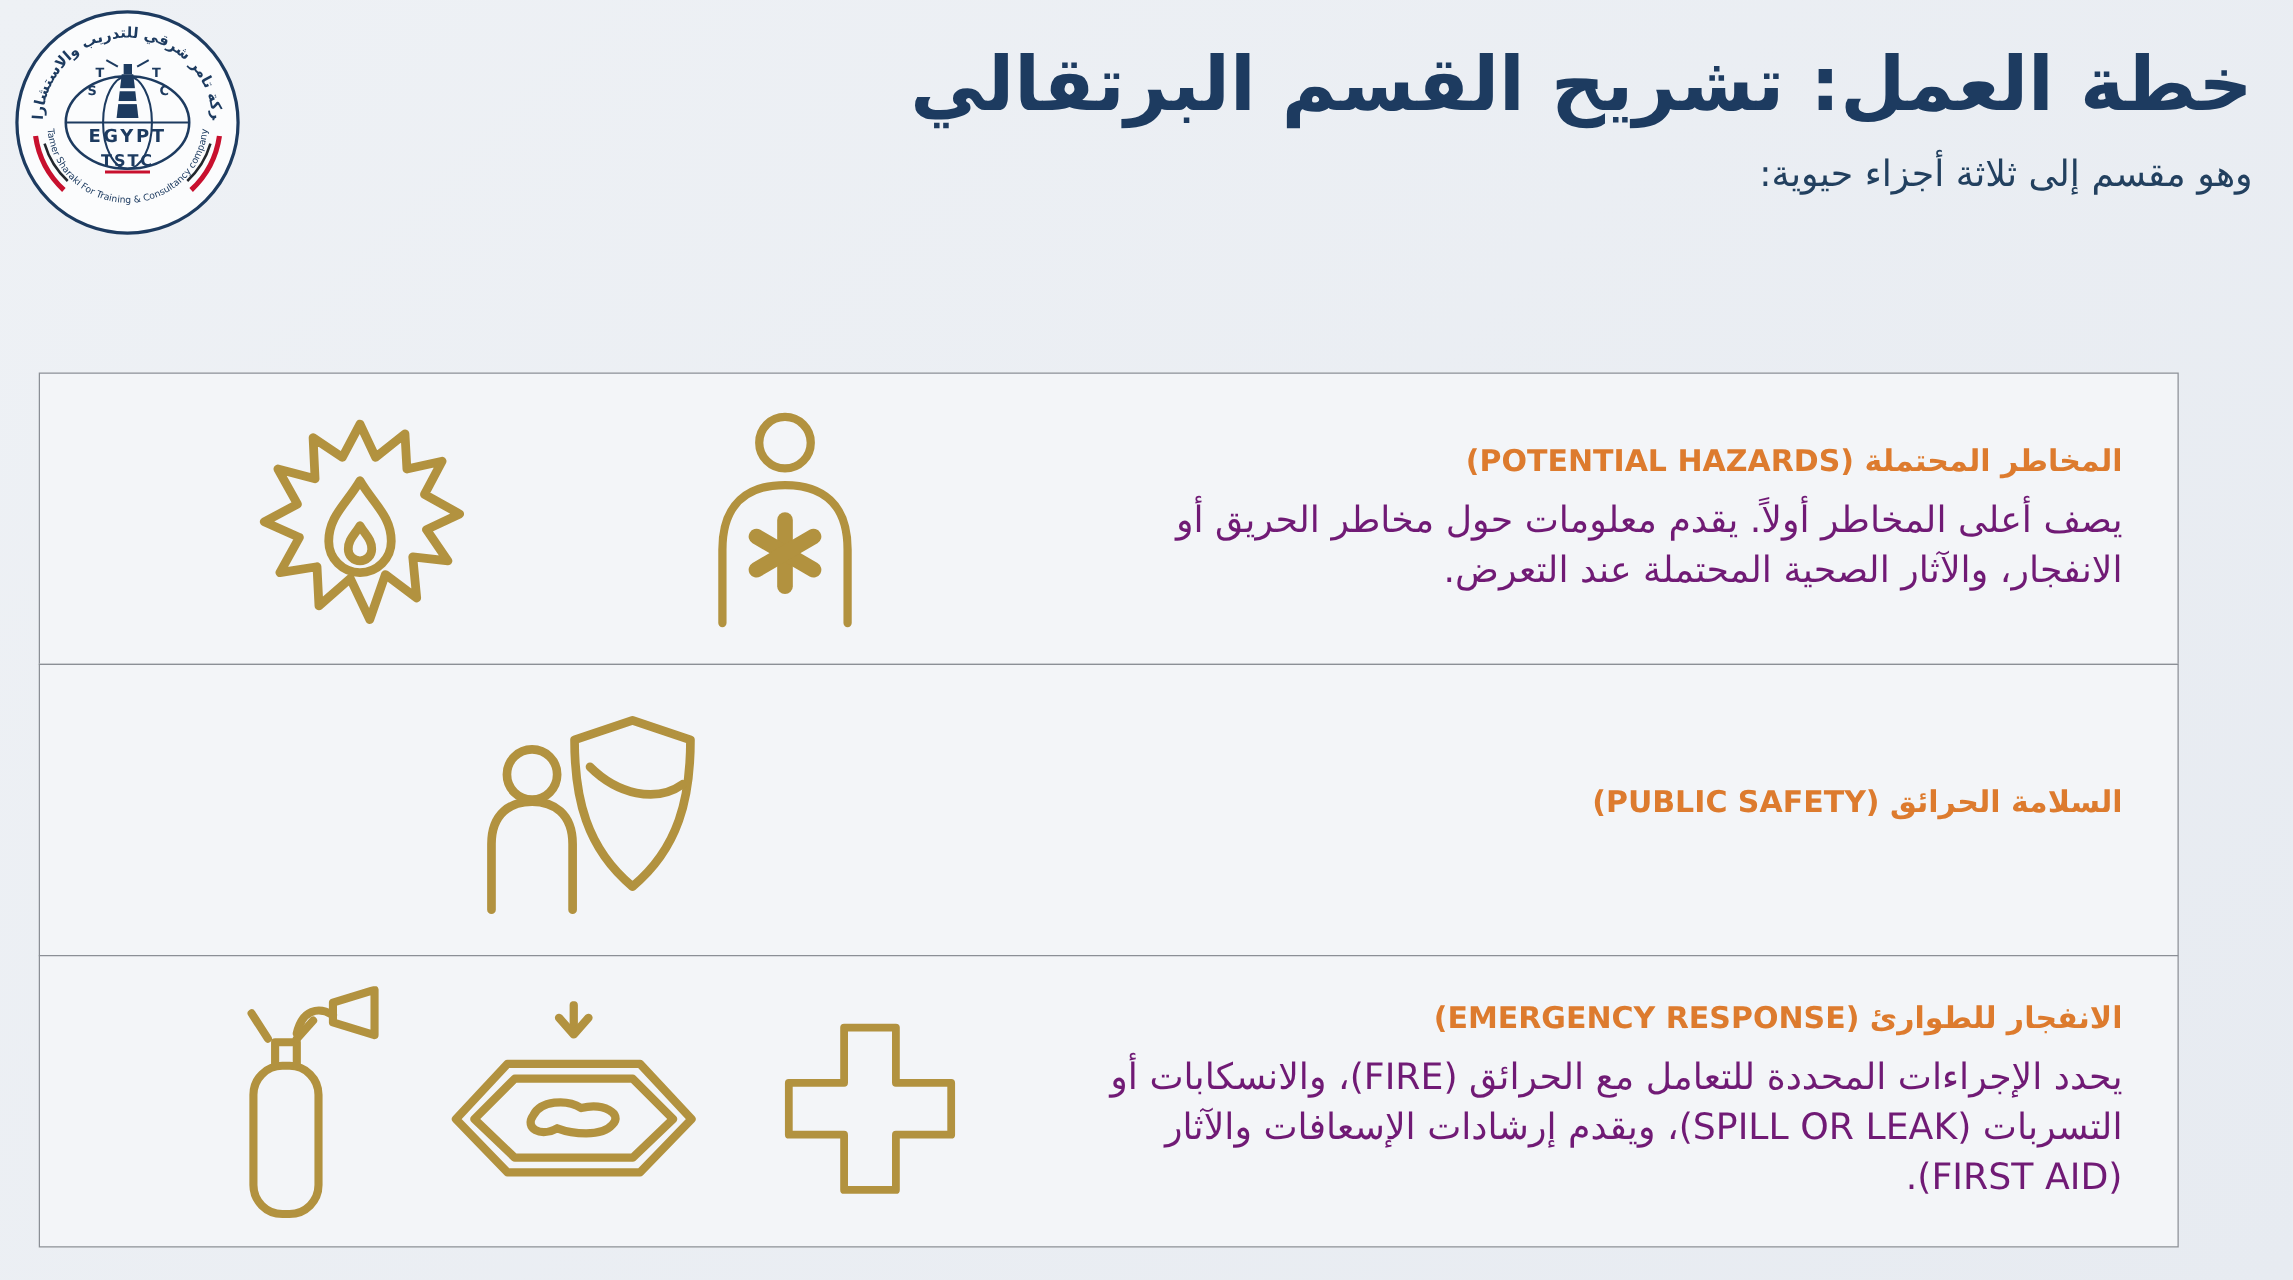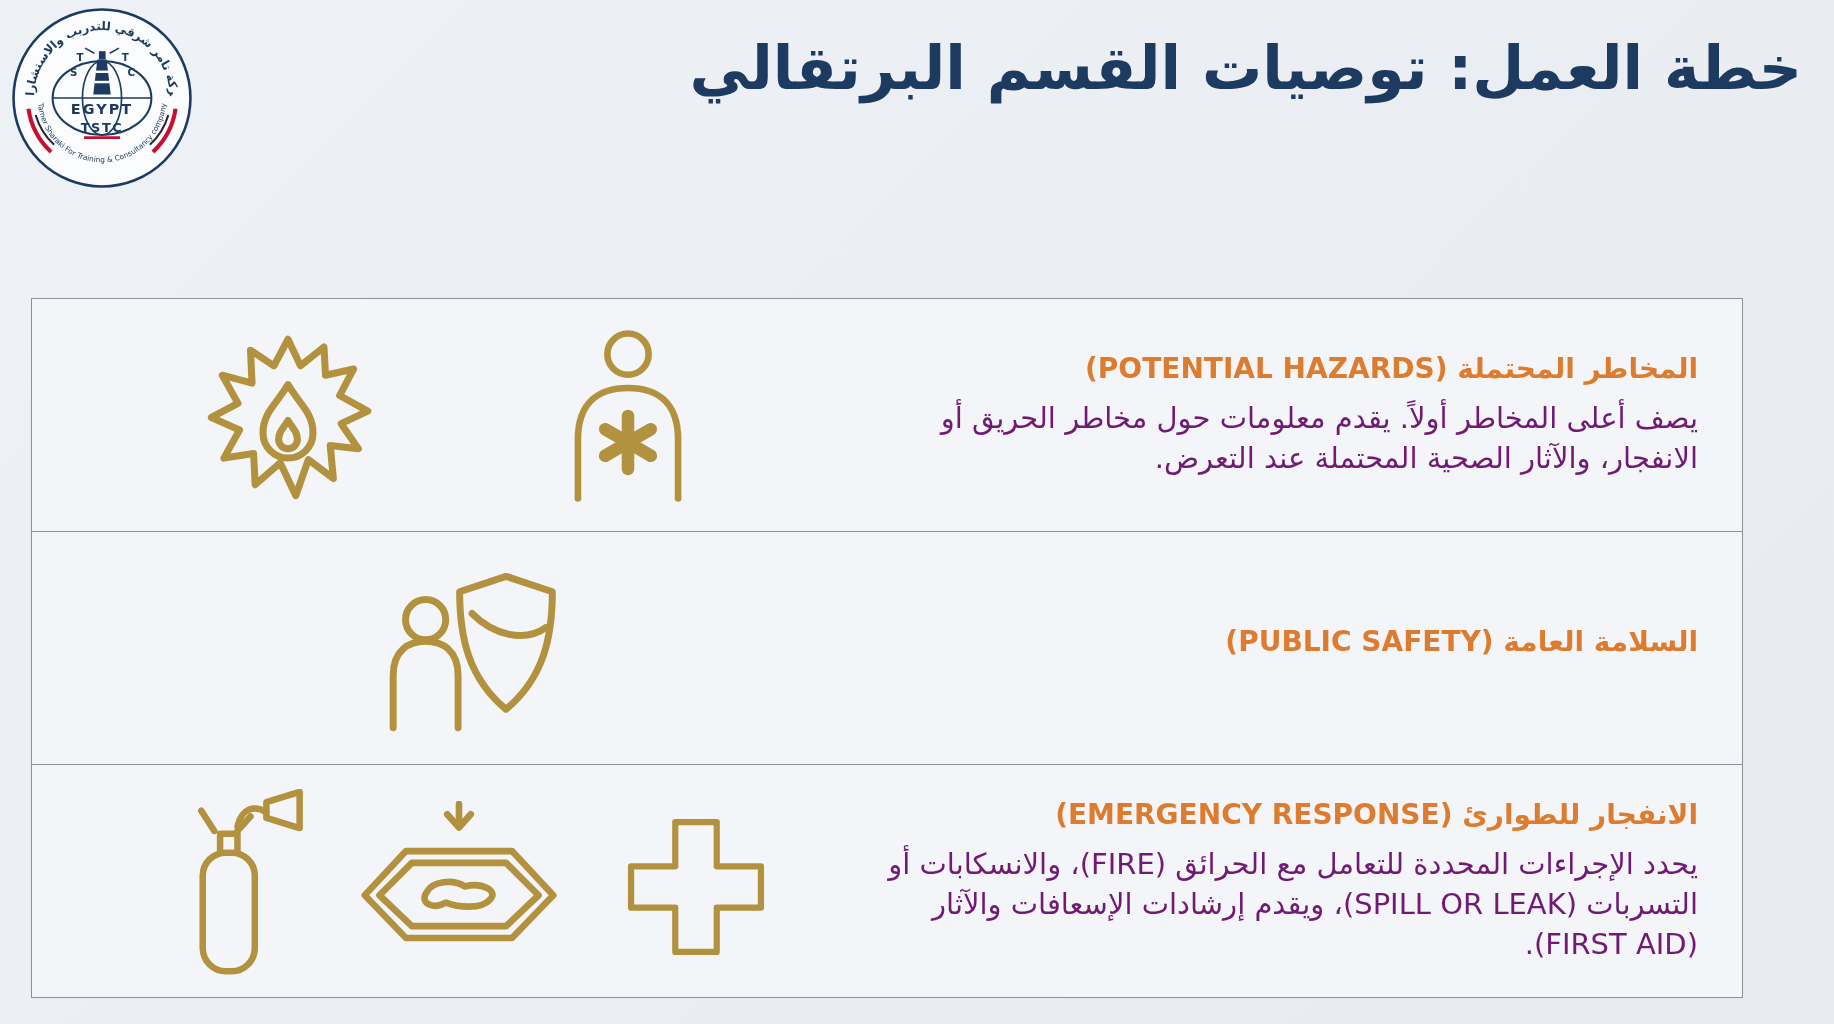--- a/index.html
+++ b/index.html
@@ -69,21 +69,21 @@
     position: absolute;
     right: 44px;
     top: 50%;
     transform: translateY(-50%);
     width: 830px;
     direction: rtl;
     text-align: right;
   }
   .card-heading {
     color: #dd7b2e;
-    font-size: 28px;
+    font-size: 24px;
     font-weight: 700;
     margin-bottom: 12px;
     line-height: 1.2;
   }
   .card-body {
     color: #701a75;
     font-size: 29px;
     line-height: 1.38;
     font-weight: 500;
   }
@@ -157,22 +157,23 @@
       <text font-size="11.5" fill="#1d3b60" font-weight="bold">
         <textPath href="#arcTop" startOffset="50%" text-anchor="middle">شركة تامر شرقي للتدريب والاستشارات</textPath>
       </text>
       <text font-size="7.2" fill="#1d3b60">
         <textPath href="#arcBottom" startOffset="50%" text-anchor="middle">Tamer Sharaki For Training &amp; Consultancy company</textPath>
       </text>
     </svg>
   </div>
 
   <div class="header">
-    <div class="page-title">خطة العمل: توصيات القسم البرتقالي</div>
+    <div class="page-title">خطة العمل: تشريح القسم البرتقالي</div>
     <div class="page-subtitle">
+      <div>وهو مقسم إلى ثلاثة أجزاء حيوية:</div>
     </div>
   </div>
 
   <div class="cards">
 
     <div class="card">
       <div class="icon icon-explosion">
         <svg viewBox="0 0 110 110">
           <polygon class="stroke-gold" points="55,4 63,21 78,9 79,27 97,23 88,40 106,50 89,58 100,74 82,72 84,93 68,81 60,104 50,83 34,97 33,77 14,80 24,62 6,54 23,45 13,27 32,32 31,11 46,21"></polygon>
           <path class="stroke-gold" d="M55,33 C62,45 71,51 71,64 A16,16 0 1 1 39,64 C39,51 48,45 55,33 Z"></path>
@@ -197,21 +198,21 @@
     <div class="card">
       <div class="icon icon-person-shield">
         <svg viewBox="0 0 120 110">
           <path class="stroke-gold" d="M82,8 L112,18 C112,48 106,74 82,94 C58,74 52,48 52,18 Z"></path>
           <path class="stroke-gold" d="M60,32 C74,46 94,51 108,41" stroke-width="3.5"></path>
           <circle class="stroke-gold" cx="30" cy="36" r="13" fill="#f3f5f8"></circle>
           <path class="stroke-gold" d="M9,106 L9,72 C9,56 19,50 30,50 C41,50 51,56 51,72 L51,106" fill="#f3f5f8"></path>
         </svg>
       </div>
       <div class="card-text">
-        <div class="card-heading">السلامة العامة (PUBLIC SAFETY)</div>
+        <div class="card-heading">السلامة الحرائق (PUBLIC SAFETY)</div>
       </div>
     </div>
 
     <div class="card">
       <div class="icon icon-extinguisher">
         <svg viewBox="0 0 100 130">
           <rect class="stroke-gold" x="27" y="44" width="36" height="82" rx="16"></rect>
           <path class="stroke-gold" d="M39,44 L39,31 L51,31 L51,44"></path>
           <line class="stroke-gold" x1="35" y1="29" x2="26" y2="15"></line>
           <line class="stroke-gold" x1="51" y1="29" x2="60" y2="19"></line>

